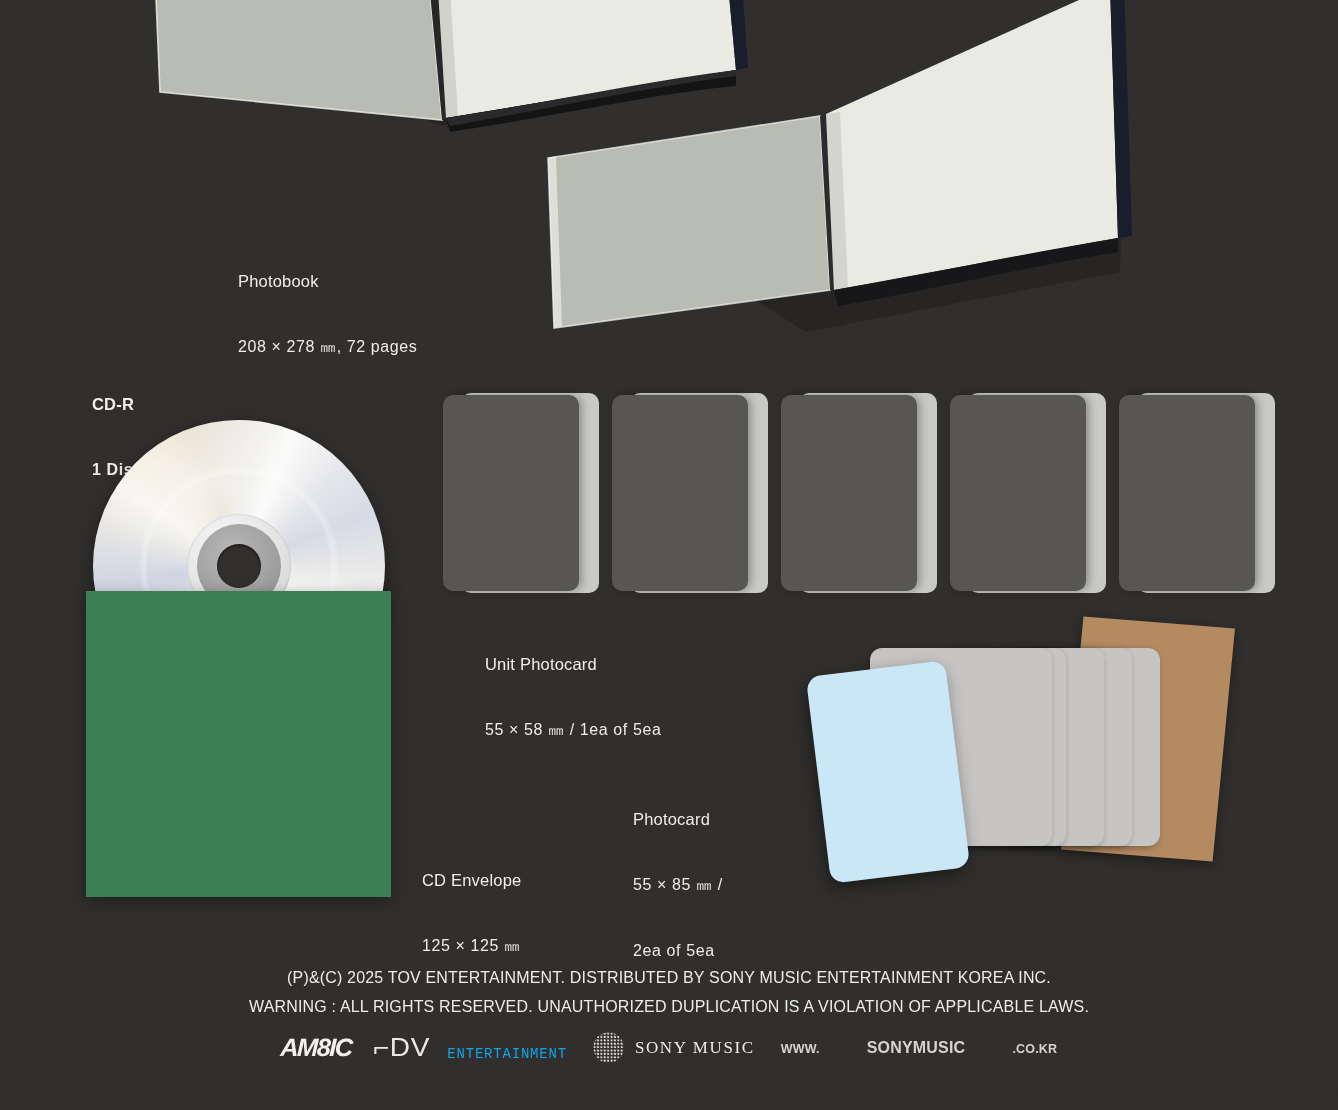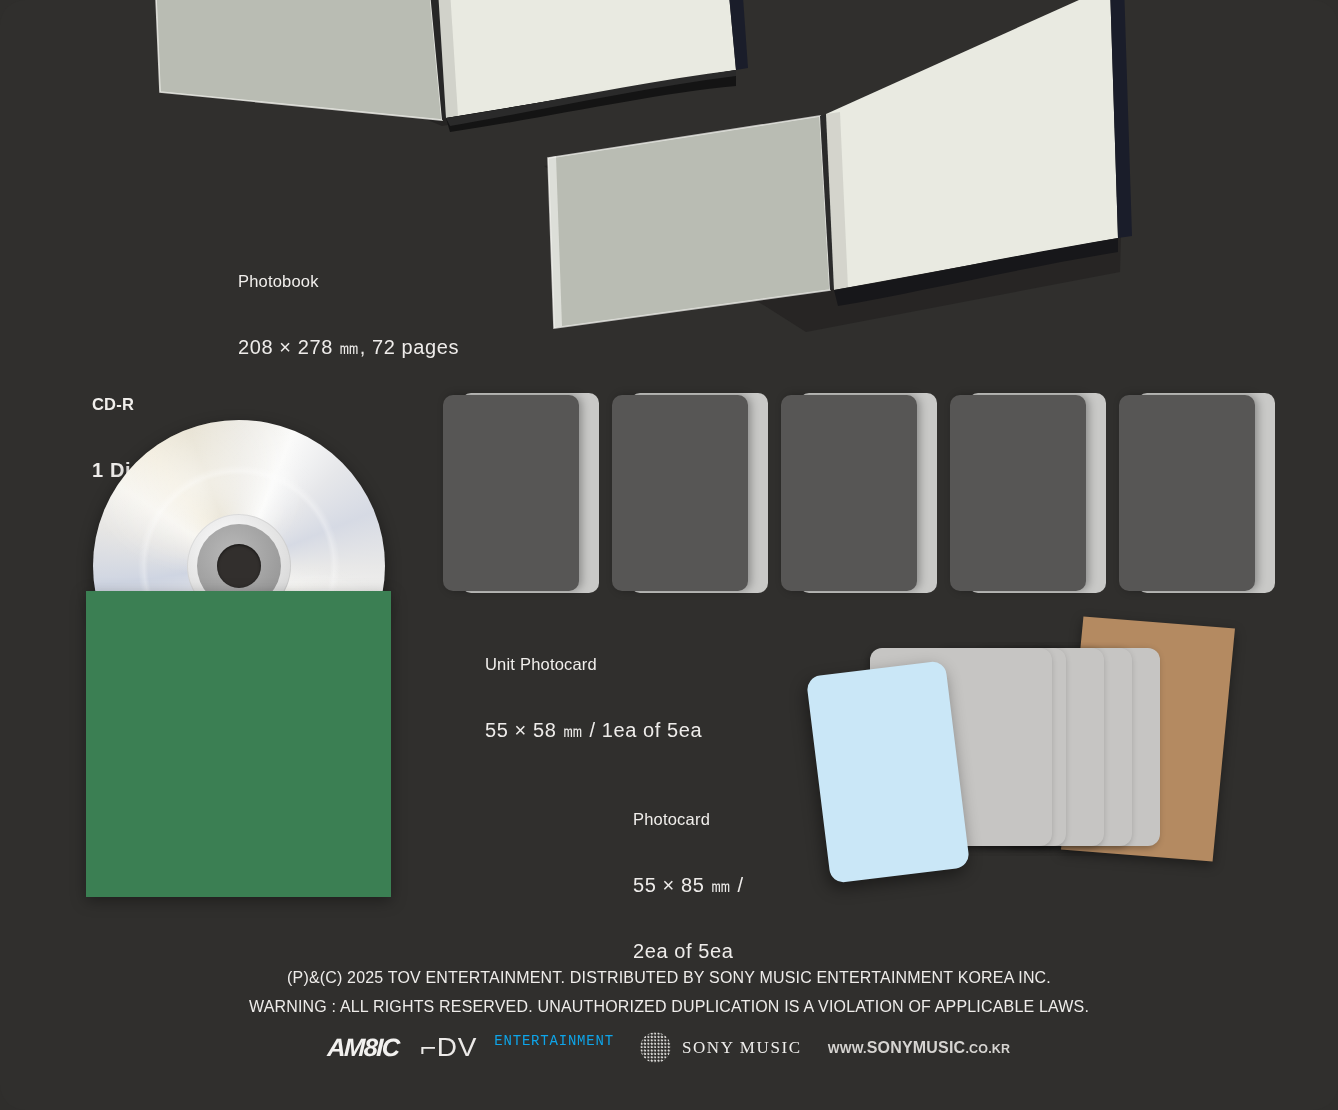--- a/index.html
+++ b/index.html
@@ -27,21 +27,21 @@
     white-space: pre;
   }
   .label .ttl {
     display: block;
     font-size: 16.5px;
     line-height: 30px;
     color: #f1efec;
   }
   .label .dim {
     display: block;
-    font-size: 20px;
+    font-size: 16px;
     line-height: 30px;
     color: #eeecea;
     letter-spacing: 0.6px;
   }
 
   
   .book {
     position: absolute;
     transform-origin: 50% 50%;
   }
@@ -210,21 +210,21 @@
     color: #f2f1ef;
     font-family: "Liberation Sans", sans-serif;
     font-size: 25px;
     font-weight: 700;
     letter-spacing: -1.6px;
     font-style: italic;
     transform: scaleX(1.02) skewX(-2deg);
   }
   .logo-tov {
     display: flex;
-    align-items: flex-start;
+    align-items: flex-end;
     gap: 20px;
   }
   .tov-mark {
     display: inline-block;
     color: #eceae8;
     font-family: "Liberation Sans", sans-serif;
     font-size: 25px;
     letter-spacing: 0.5px;
     font-weight: 400;
     transform: scaleX(1.12);
@@ -260,20 +260,21 @@
     letter-spacing: 1.6px;
   }
   .sony-url {
     color: #d6d4d1;
     font-family: "Liberation Sans", sans-serif;
     font-size: 16px;
     font-weight: 700;
     letter-spacing: 0.2px;
     display: flex;
     align-items: baseline;
+    gap: 47px;
   }
   .sony-url .small { font-size: 12.5px; }
 </style>
 </head>
 <body>
 
 <div id="stage">
 
   <div class="book" style="left:150px; top:-120px; width:600px; height:360px;">
     <svg width="600" height="360" viewBox="0 0 600 360">
@@ -331,20 +332,24 @@
   <div class="cd-wrap">
     <div class="cd-disc"></div>
     <div class="cd-sheen"></div>
     <div class="cd-ring1"></div>
     <div class="cd-ring2"></div>
     <div class="cd-hole"></div>
   </div>
 
   <div class="envelope"></div>
 
+  <div class="label" style="left:422px; top:829px;">
+    <span class="ttl">CD Envelope</span>
+    <span class="dim">125 × 125 ㎜</span>
+  </div>
 
   <div class="upc" style="left:443px;">
     <div class="back"></div>
     <div class="front"></div>
   </div>
   <div class="upc" style="left:612px;">
     <div class="back"></div>
     <div class="front"></div>
   </div>
   <div class="upc" style="left:781px;">

